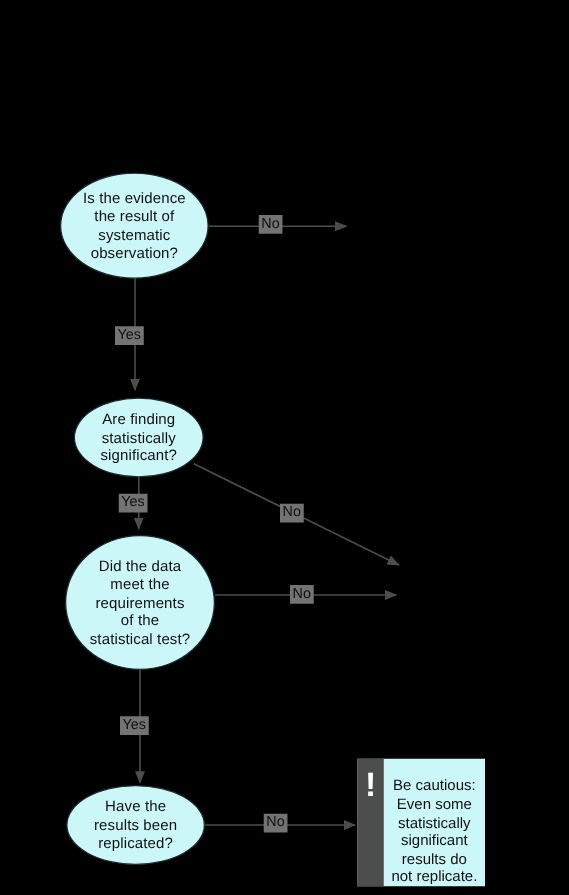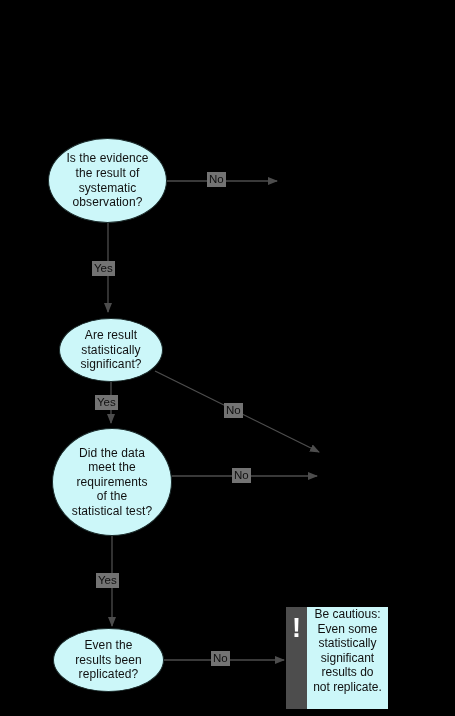--- a/index.html
+++ b/index.html
@@ -76,21 +76,21 @@
     text-align: center;
     color: #ffffff;
     font-size: 27px;
     line-height: 27px;
     font-weight: bold;
     font-family: "Liberation Sans", sans-serif;
   }
   .note .body {
     flex: 1 1 auto;
     display: flex;
-    align-items: flex-start;
+    align-items: flex-end;
     justify-content: center;
     text-align: center;
     color: #101010;
     font-size: 12px;
     line-height: 14.6px;
     padding: 0 4px;
   }
   .note .body .txt { white-space: pre-line; display:block; }
 </style>
 </head>
@@ -122,36 +122,36 @@
 
   <div class="node" style="left:48px; top:138px; width:119px; height:85px;">
     <span class="txt">Is the evidence
 the result of
 systematic
 observation?</span>
   </div>
 
 
   <div class="node" style="left:59px; top:318px; width:104px; height:64px;">
-    <span class="txt">Are result
+    <span class="txt">Are finding
 statistically
 significant?</span>
   </div>
 
   <div class="node" style="left:52px; top:428px; width:120px; height:108px;text-align:center;">
     <span class="txt">Did the data
 meet the
 requirements
 of the
 statistical test?</span>
   </div>
 
 
   <div class="node" style="left:53px; top:628px; width:111px; height:64px;">
-    <span class="txt">Even the
+    <span class="txt">Have the
 results been
 replicated?</span>
   </div>
 
   <div class="note" style="left:286px; top:607px; width:102px; height:102px;">
     <div class="bar">
       <span class="bang">!</span>
     </div>
     <div class="body">
       <span class="txt">Be cautious:

